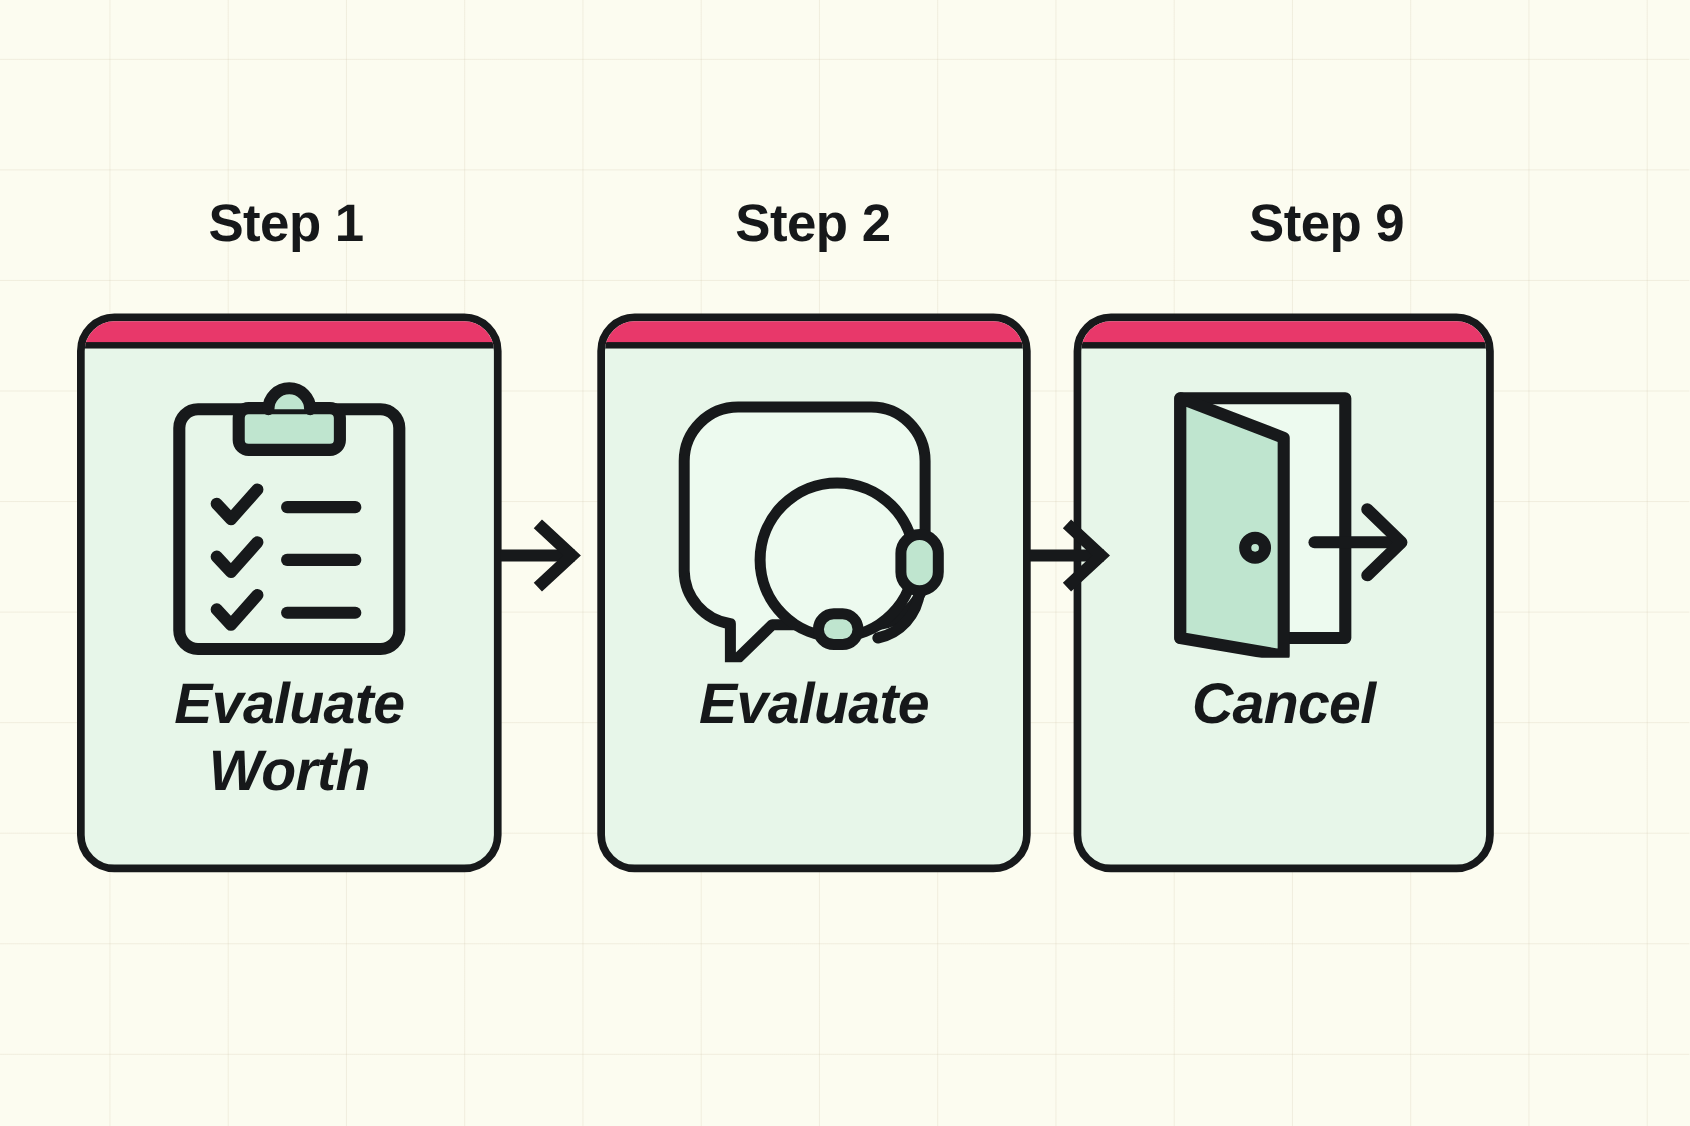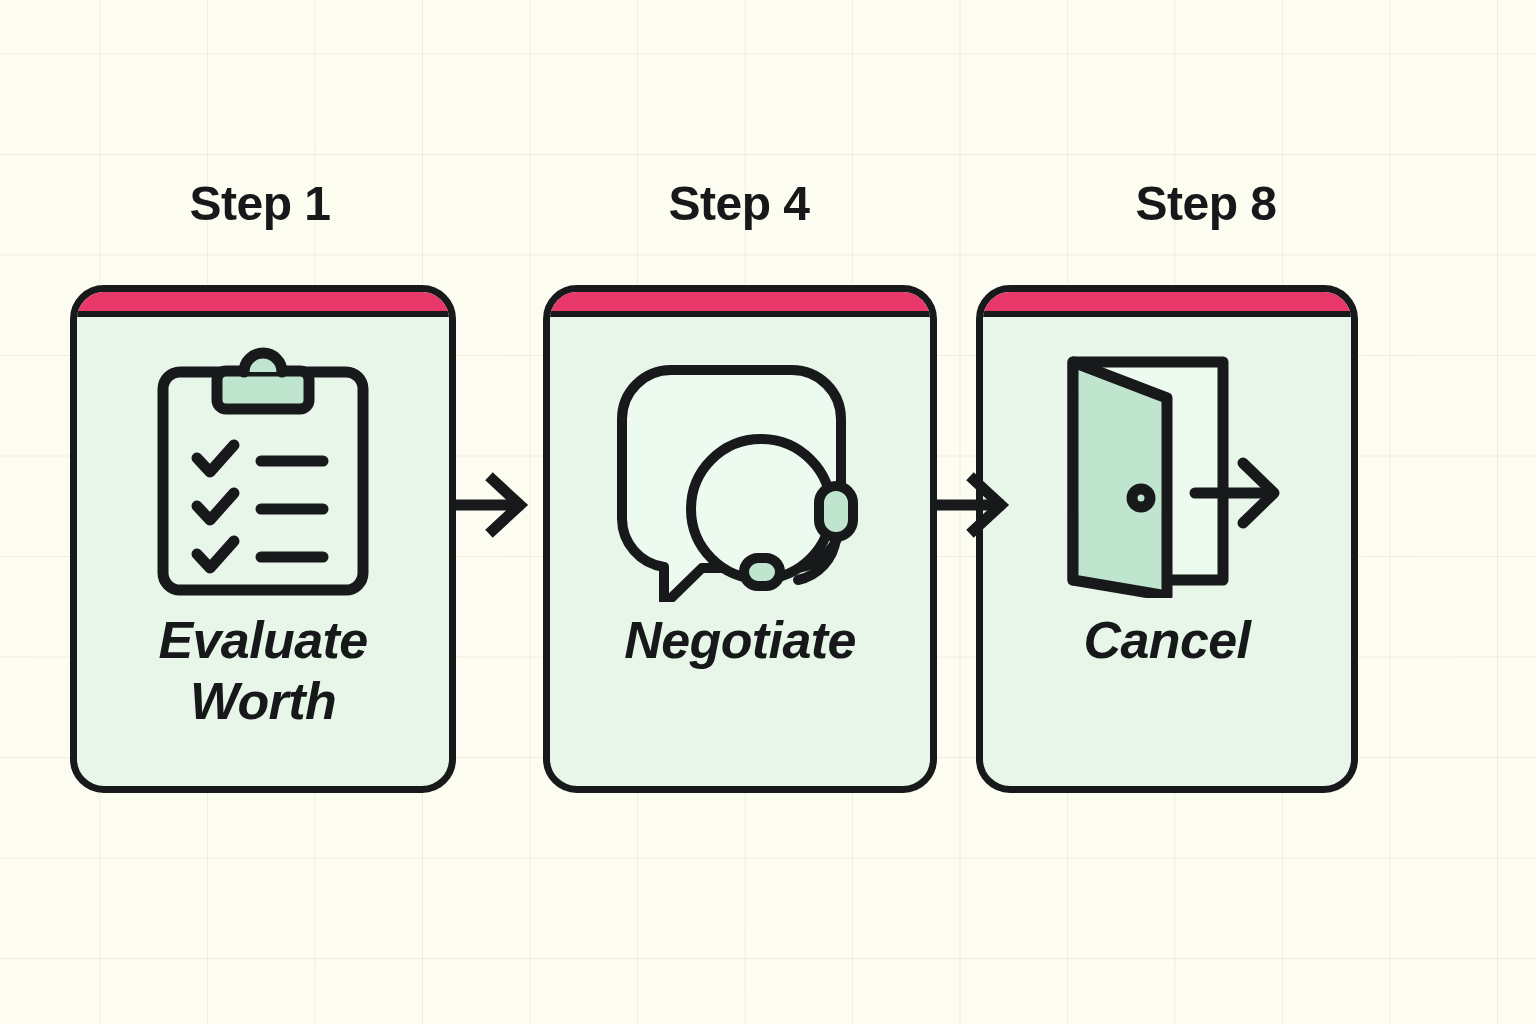--- a/index.html
+++ b/index.html
@@ -113,22 +113,22 @@
   }
   .connector.a1 { left: 455px; }
   .connector.a2 { left: 936px; }
 </style>
 </head>
 <body>
 
 <div id="stage">
 
   <div class="step-title t1">Step 1</div>
-  <div class="step-title t2">Step 4</div>
-  <div class="step-title t3">Step 8</div>
+  <div class="step-title t2">Step 2</div>
+  <div class="step-title t3">Step 9</div>
 
   <div class="card c1">
     <div class="card-accent"></div>
     <div class="card-inner">
       <div class="icon-slot">
         <svg width="230" height="262" viewBox="0 0 230 262" aria-hidden="true">
           <g fill="none" stroke="#17191b" stroke-width="11" stroke-linecap="round" stroke-linejoin="round">
 
             <rect x="15" y="29" width="200" height="218" rx="17" fill="#e7f6e9"></rect>
 
@@ -162,21 +162,21 @@
             <circle cx="157" cy="163" r="70" fill="#edfaef"></circle>
 
             <rect x="215" y="140" width="34" height="51" rx="17" fill="#bfe5cf"></rect>
 
             <path d="M232 192 a48 48 0 0 1 -38 42"></path>
 
             <rect x="140" y="212" width="36" height="28" rx="14" fill="#bfe5cf"></rect>
           </g>
         </svg>
       </div>
-      <div class="card-label">Negotiate</div>
+      <div class="card-label">Evaluate</div>
     </div>
   </div>
 
   <div class="card c3">
     <div class="card-accent"></div>
     <div class="card-inner">
       <div class="icon-slot">
         <svg width="248" height="248" viewBox="0 0 248 248" aria-hidden="true">
           <g fill="none" stroke="#17191b" stroke-width="11" stroke-linecap="round" stroke-linejoin="round">
 

